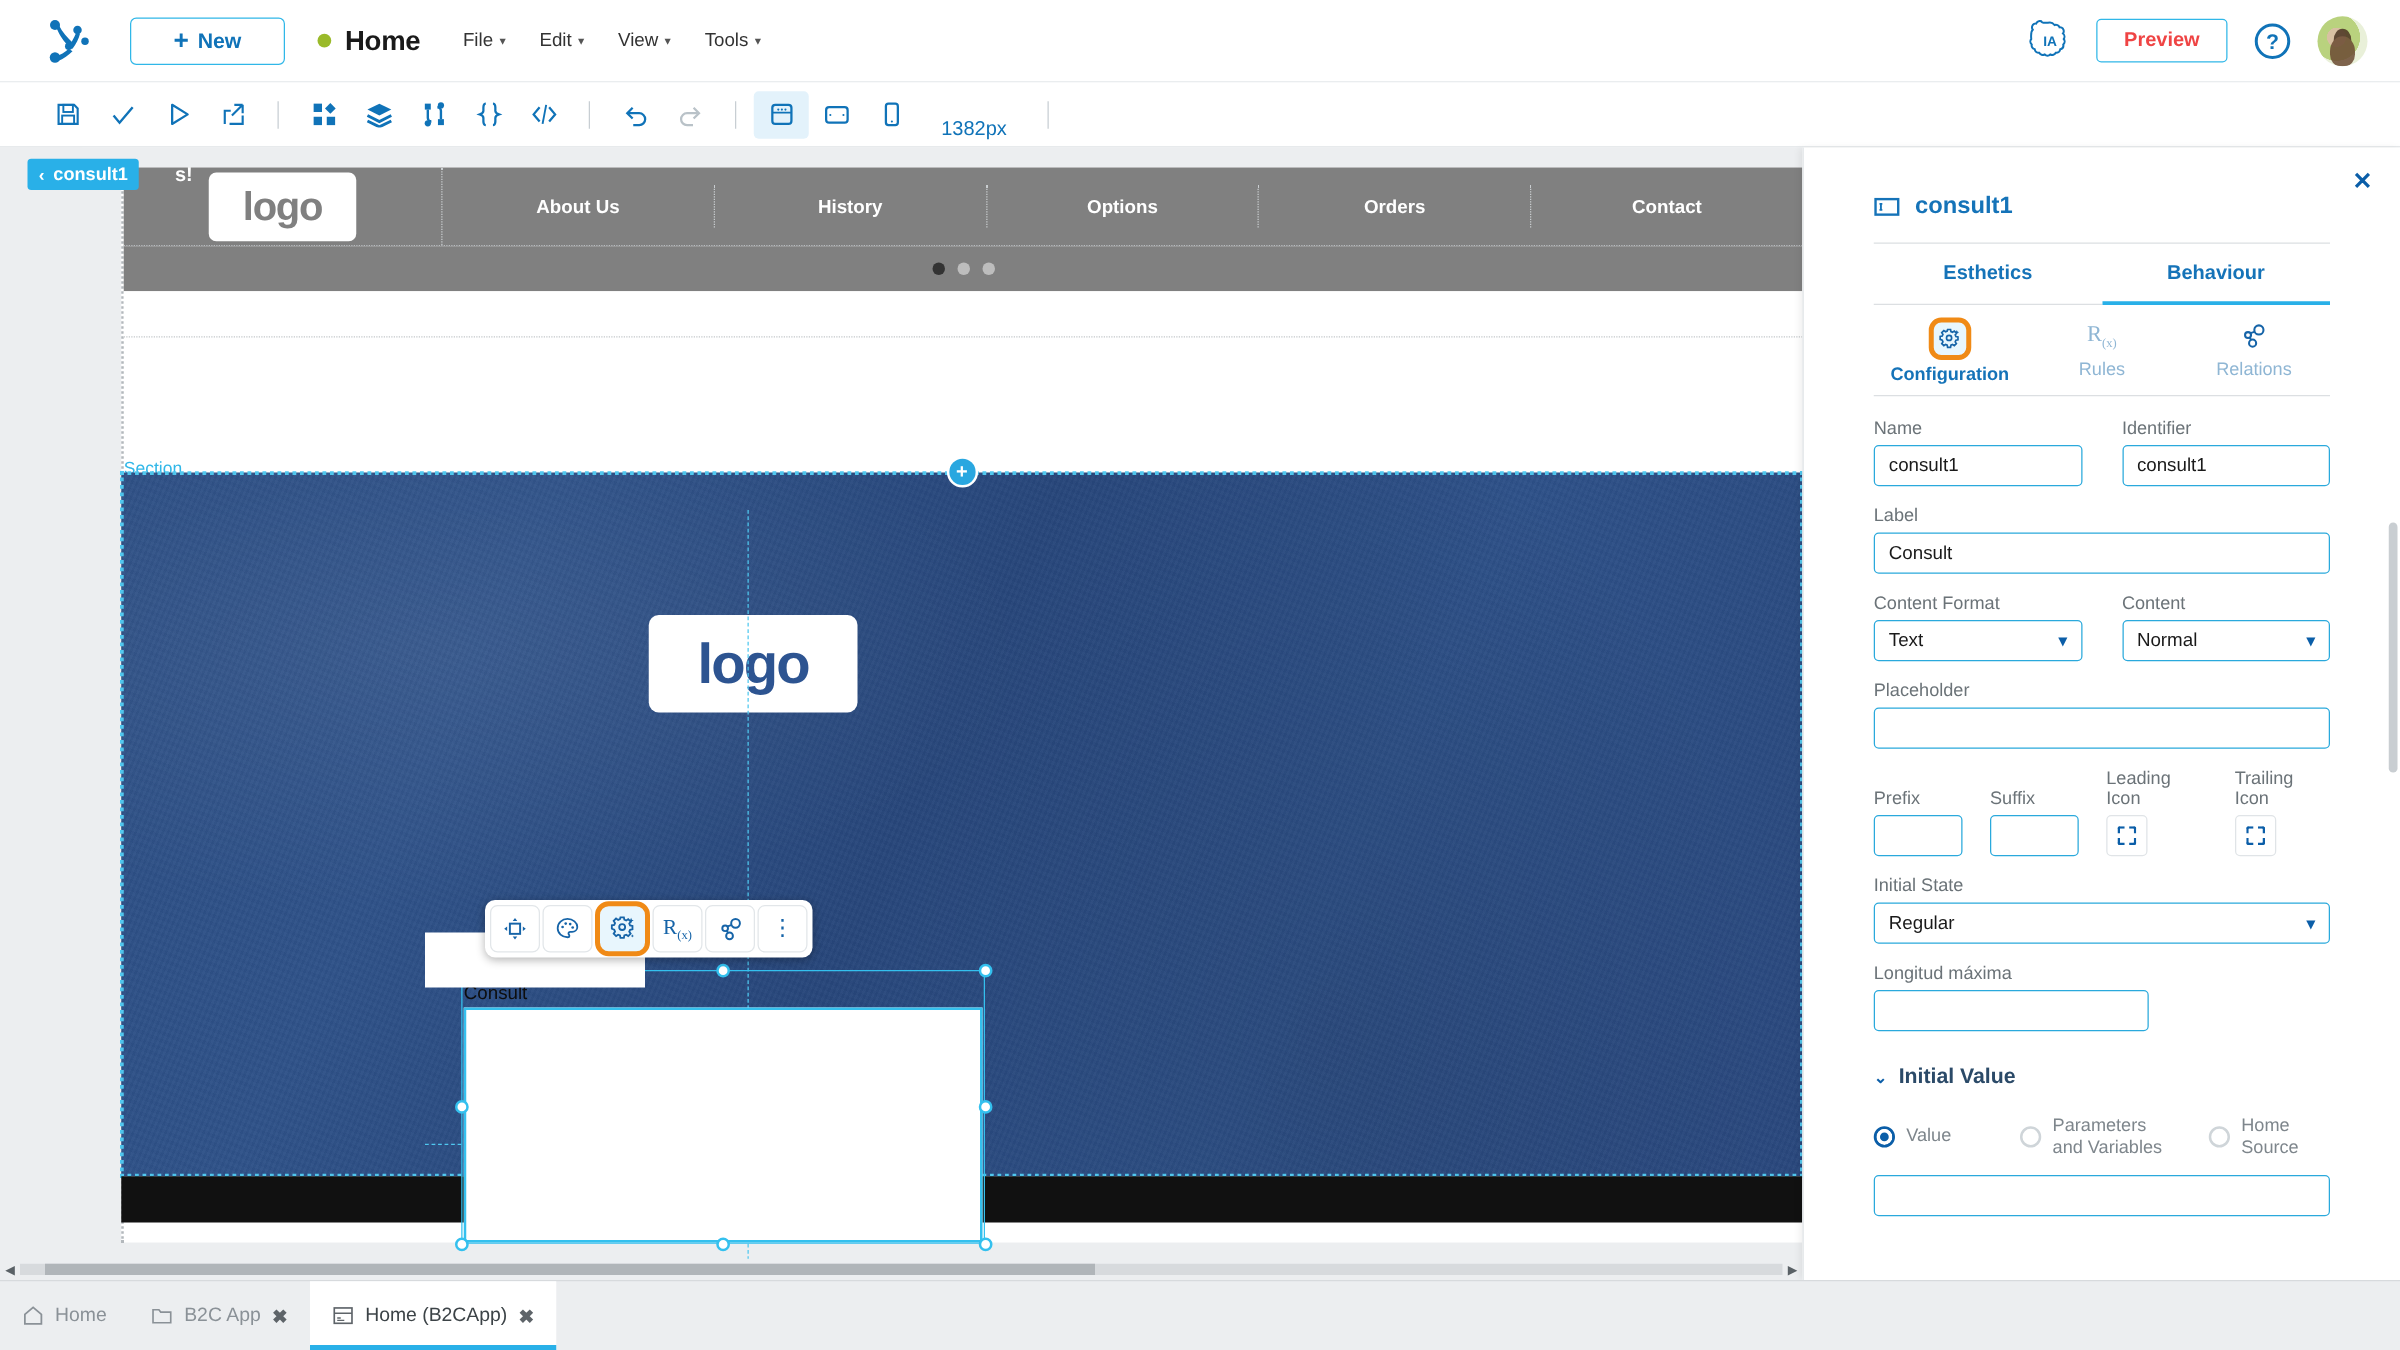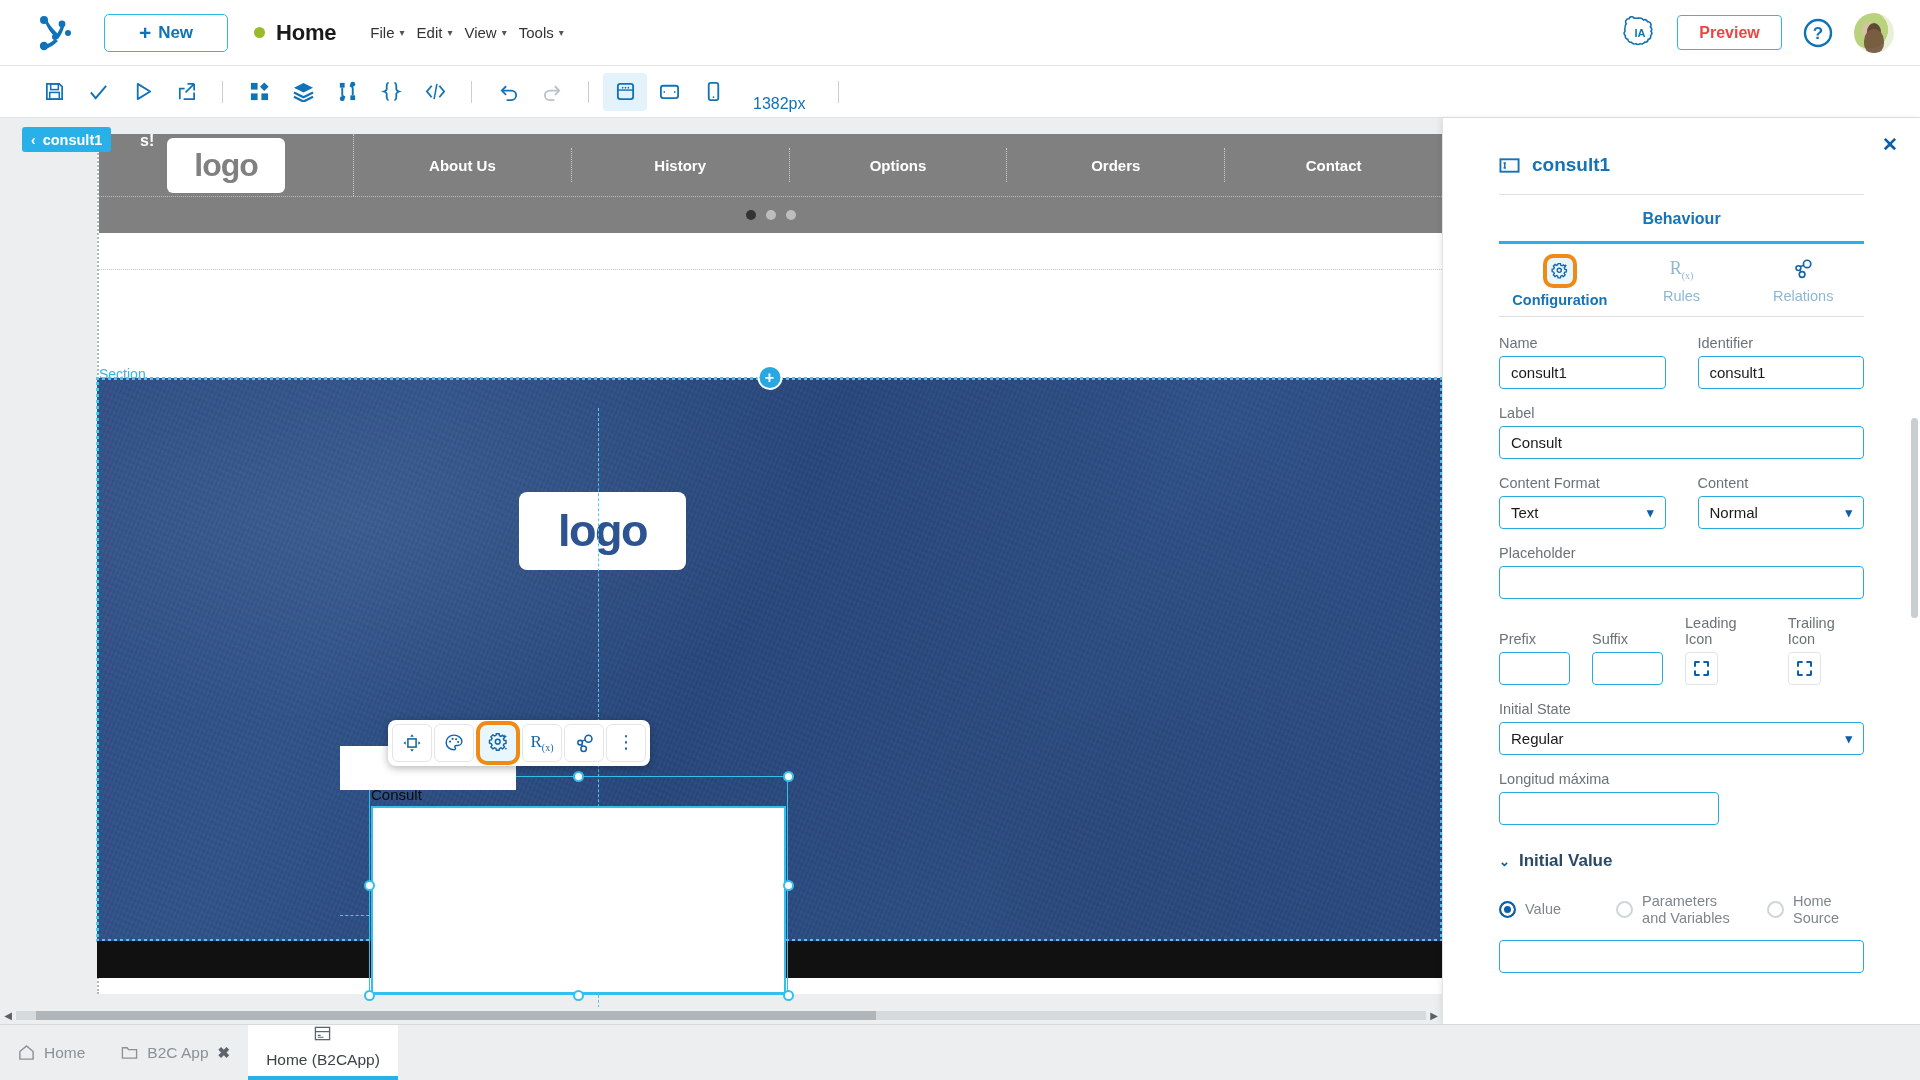--- a/index.html
+++ b/index.html
@@ -22,21 +22,21 @@
   .new-btn {
     margin-left:22px; height:38px; min-width:124px; border:1.5px solid #30b7e8;
     border-radius:5px; color:#1073b8; font-size:17px; font-weight:bold;
     display:flex; align-items:center; justify-content:center; gap:7px;
     background:#fff; cursor:pointer;
   }
   .new-btn .plus { font-size:21px; font-weight:bold; line-height:1; }
   .page-status { margin-left:26px; display:flex; align-items:center; gap:11px; }
   .status-dot { width:11px; height:11px; border-radius:50%; background:#9aba2a; }
   .page-title { font-size:22px; font-weight:bold; color:#1a1a1a; letter-spacing:-.2px; }
-  .menus { margin-left:34px; display:flex; align-items:center; gap:12px; }
+  .menus { margin-left:34px; display:flex; align-items:center; gap:27px; }
   .menu-item { font-size:15px; color:#333; display:flex; align-items:center; gap:5px; cursor:pointer; }
   .caret { font-size:10px; color:#555; }
   .top-right { margin-left:auto; display:flex; align-items:center; gap:20px; margin-right:26px; }
   .ia-badge { width:34px; height:34px; display:flex; align-items:center; justify-content:center; }
   .preview-btn {
     width:105px; height:35px; border:1.5px solid #30b7e8; border-radius:4px;
     color:#ef4444; font-size:16px; font-weight:bold; background:#fff;
     display:flex; align-items:center; justify-content:center; cursor:pointer;
   }
   .help-icon { width:32px; height:32px; }
@@ -276,21 +276,21 @@
 
   
   .bottombar {
     position:absolute; left:0; bottom:0; width:1920px; height:56px;
     background:#eceef0; border-top:1px solid #d7dadd; display:flex; align-items:stretch;
   }
   .btab {
     display:flex; align-items:center; gap:9px; padding:0 18px; font-size:15.5px;
     color:#8a9197; cursor:pointer; position:relative;
   }
-  .btab.active { background:#fff; color:#3c4347;flex-direction:column; }
+  .btab.active { background:#fff; color:#3c4347; }
   .btab.active::after {
     content:""; position:absolute; left:0; right:0; bottom:0; height:4px; background:#29b0e8;
   }
   .btab .x { font-size:15px; font-weight:bold; color:#5e6469; }
   svg { display:block; }
 </style>
 </head>
 <body>
 
 <div id="app">
@@ -586,20 +586,23 @@
           <rect x="1.5" y="4.5" width="19" height="13" fill="none" stroke="#1573b8" stroke-width="2"></rect>
           <path d="M6 8.5v5M4.8 8.5h2.4M4.8 13.5h2.4" stroke="#1573b8" stroke-width="1.6"></path>
         </svg>
       </span>
       <span class="titletxt">consult1</span>
     </div>
 
     <div class="rp-rule"></div>
 
     <div class="rp-tabs">
+      <div class="rp-tab">
+        <span>Esthetics</span>
+      </div>
       <div class="rp-tab active">
         <span>Behaviour</span>
       </div>
     </div>
 
     <div class="rp-subtabs">
       <div class="rp-subtab">
         <span class="sub-icon-sel">
           <svg width="19" height="19" viewBox="0 0 24 24">
             <path d="M10.2 2h3l.4 2.1 1.6.7 1.8-1.2 2.1 2.1-1.2 1.8.7 1.6 2.1.4v3l-2.1.4-.7 1.6 1.2 1.8-2.1 2.1-1.8-1.2-1.6.7-.4 2.1h-3l-.4-2.1-1.6-.7-1.8 1.2-2.1-2.1 1.2-1.8-.7-1.6L2.7 12v-3l2.1-.4.7-1.6L4.3 5.2l2.1-2.1 1.8 1.2 1.6-.7z" fill="none" stroke="#1664a8" stroke-width="1.7"></path>

